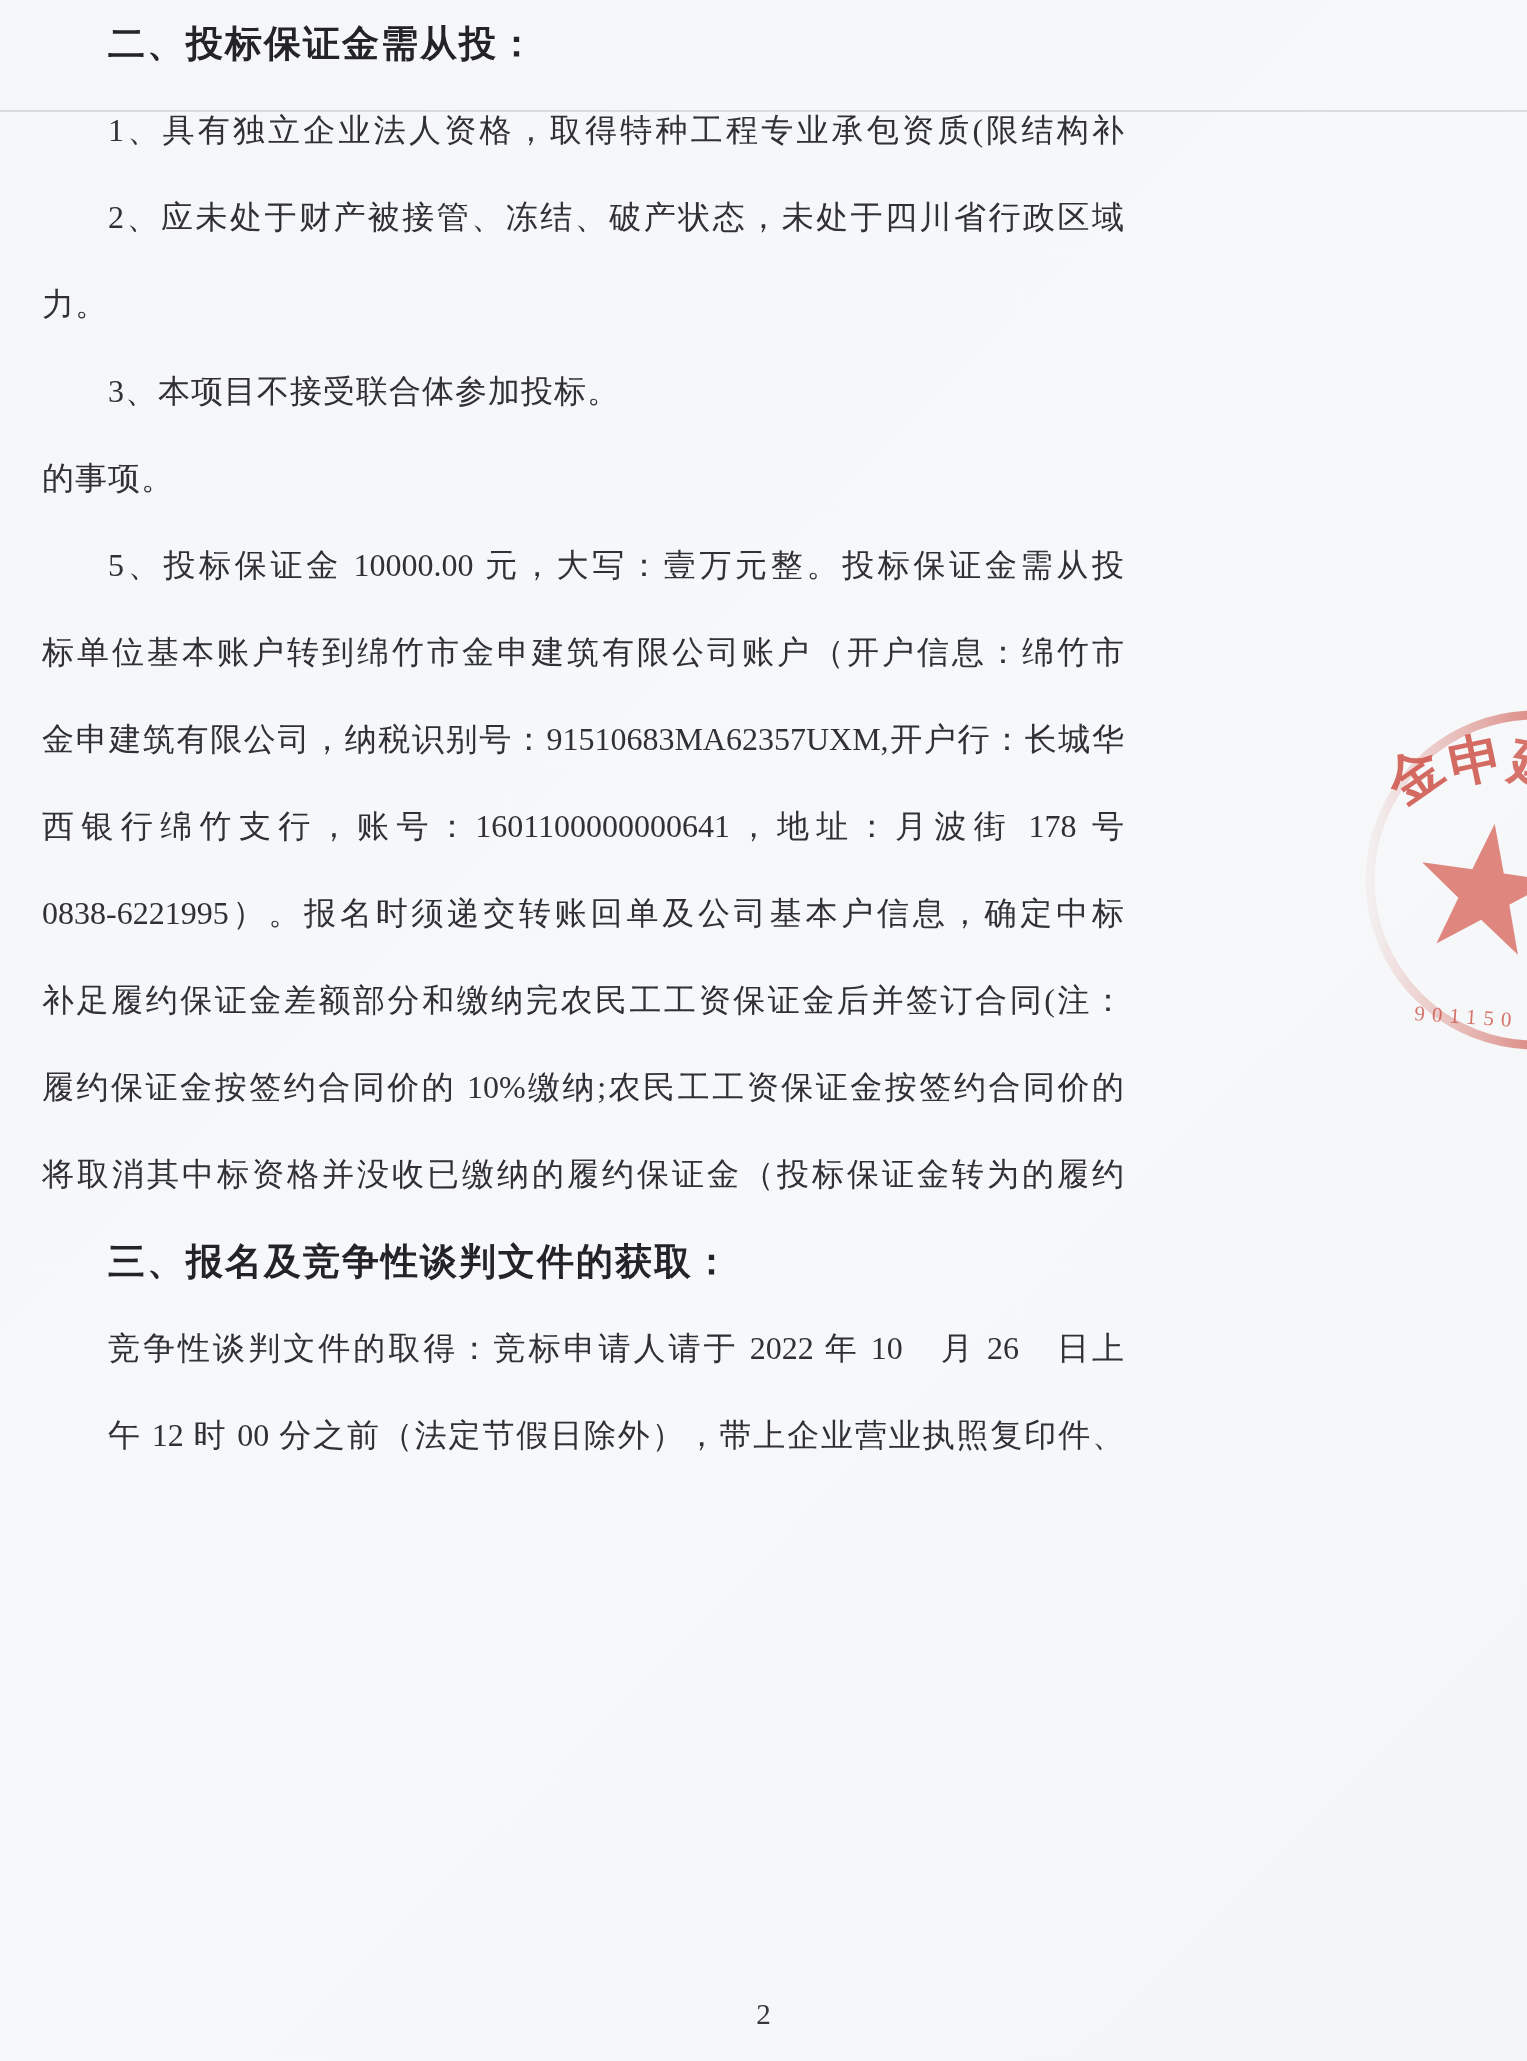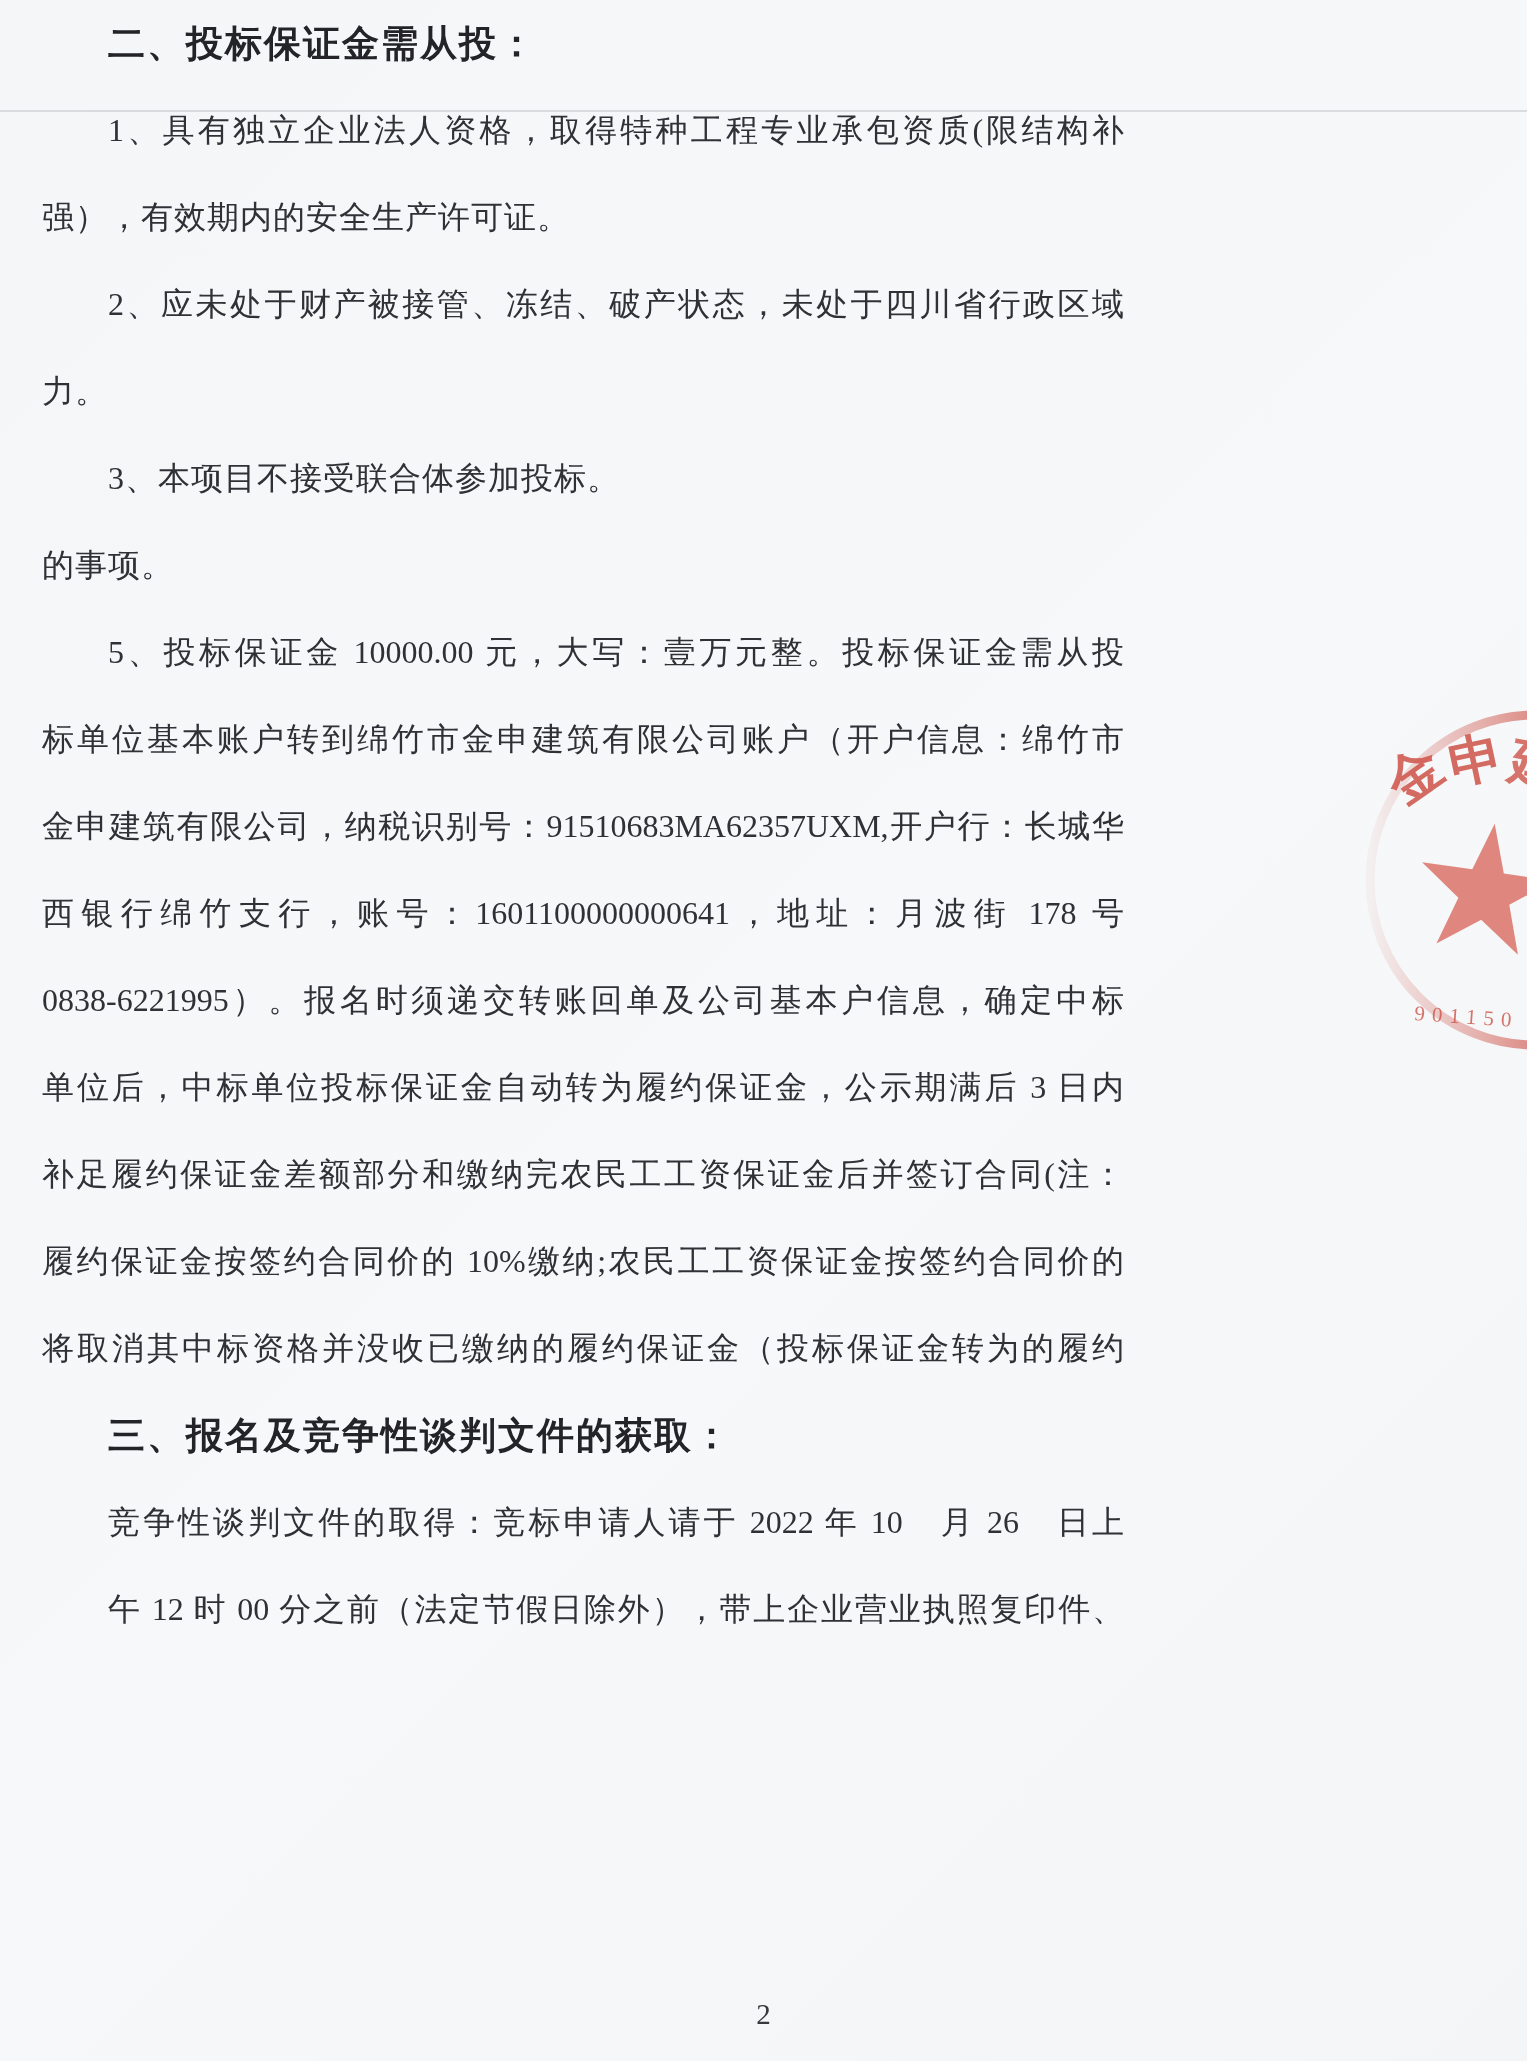--- a/index.html
+++ b/index.html
@@ -41,31 +41,29 @@
 </head>
 <body>
 
 <div class="page">
 
   <div class="scan-line"></div>
 
   <div class="content">
     <div class="line heading indent">二、投标保证金需从投：</div>
     <div class="line indent fill">1、具有独立企业法人资格，取得特种工程专业承包资质(限结构补</div>
-    <div class="line">强），有效期内的安全生产许可证。</div>
     <div class="line indent fill">2、应未处于财产被接管、冻结、破产状态，未处于四川省行政区域</div>
     <div class="line">力。</div>
     <div class="line indent">3、本项目不接受联合体参加投标。</div>
     <div class="line">的事项。</div>
     <div class="line indent fill">5、投标保证金 10000.00 元，大写：壹万元整。投标保证金需从投</div>
     <div class="line fill">标单位基本账户转到绵竹市金申建筑有限公司账户（开户信息：绵竹市</div>
     <div class="line fill">金申建筑有限公司，纳税识别号：91510683MA62357UXM,开户行：长城华</div>
     <div class="line fill">西银行绵竹支行，账号：1601100000000641，地址：月波街 178 号</div>
     <div class="line fill">0838-6221995）。报名时须递交转账回单及公司基本户信息，确定中标</div>
-    <div class="line fill">单位后，中标单位投标保证金自动转为履约保证金，公示期满后 3 日内</div>
     <div class="line fill">补足履约保证金差额部分和缴纳完农民工工资保证金后并签订合同(注：</div>
     <div class="line fill">履约保证金按签约合同价的 10%缴纳;农民工工资保证金按签约合同价的</div>
     <div class="line fill">将取消其中标资格并没收已缴纳的履约保证金（投标保证金转为的履约</div>
     <div class="line heading indent">三、报名及竞争性谈判文件的获取：</div>
     <div class="line indent fill">竞争性谈判文件的取得：竞标申请人请于 2022 年 10　月 26　日上</div>
     <div class="line indent fill">午 12 时 00 分之前（法定节假日除外），带上企业营业执照复印件、</div>
   </div>
 
   <svg class="seal" width="197" height="370" viewBox="0 0 197 370">
     <defs>

